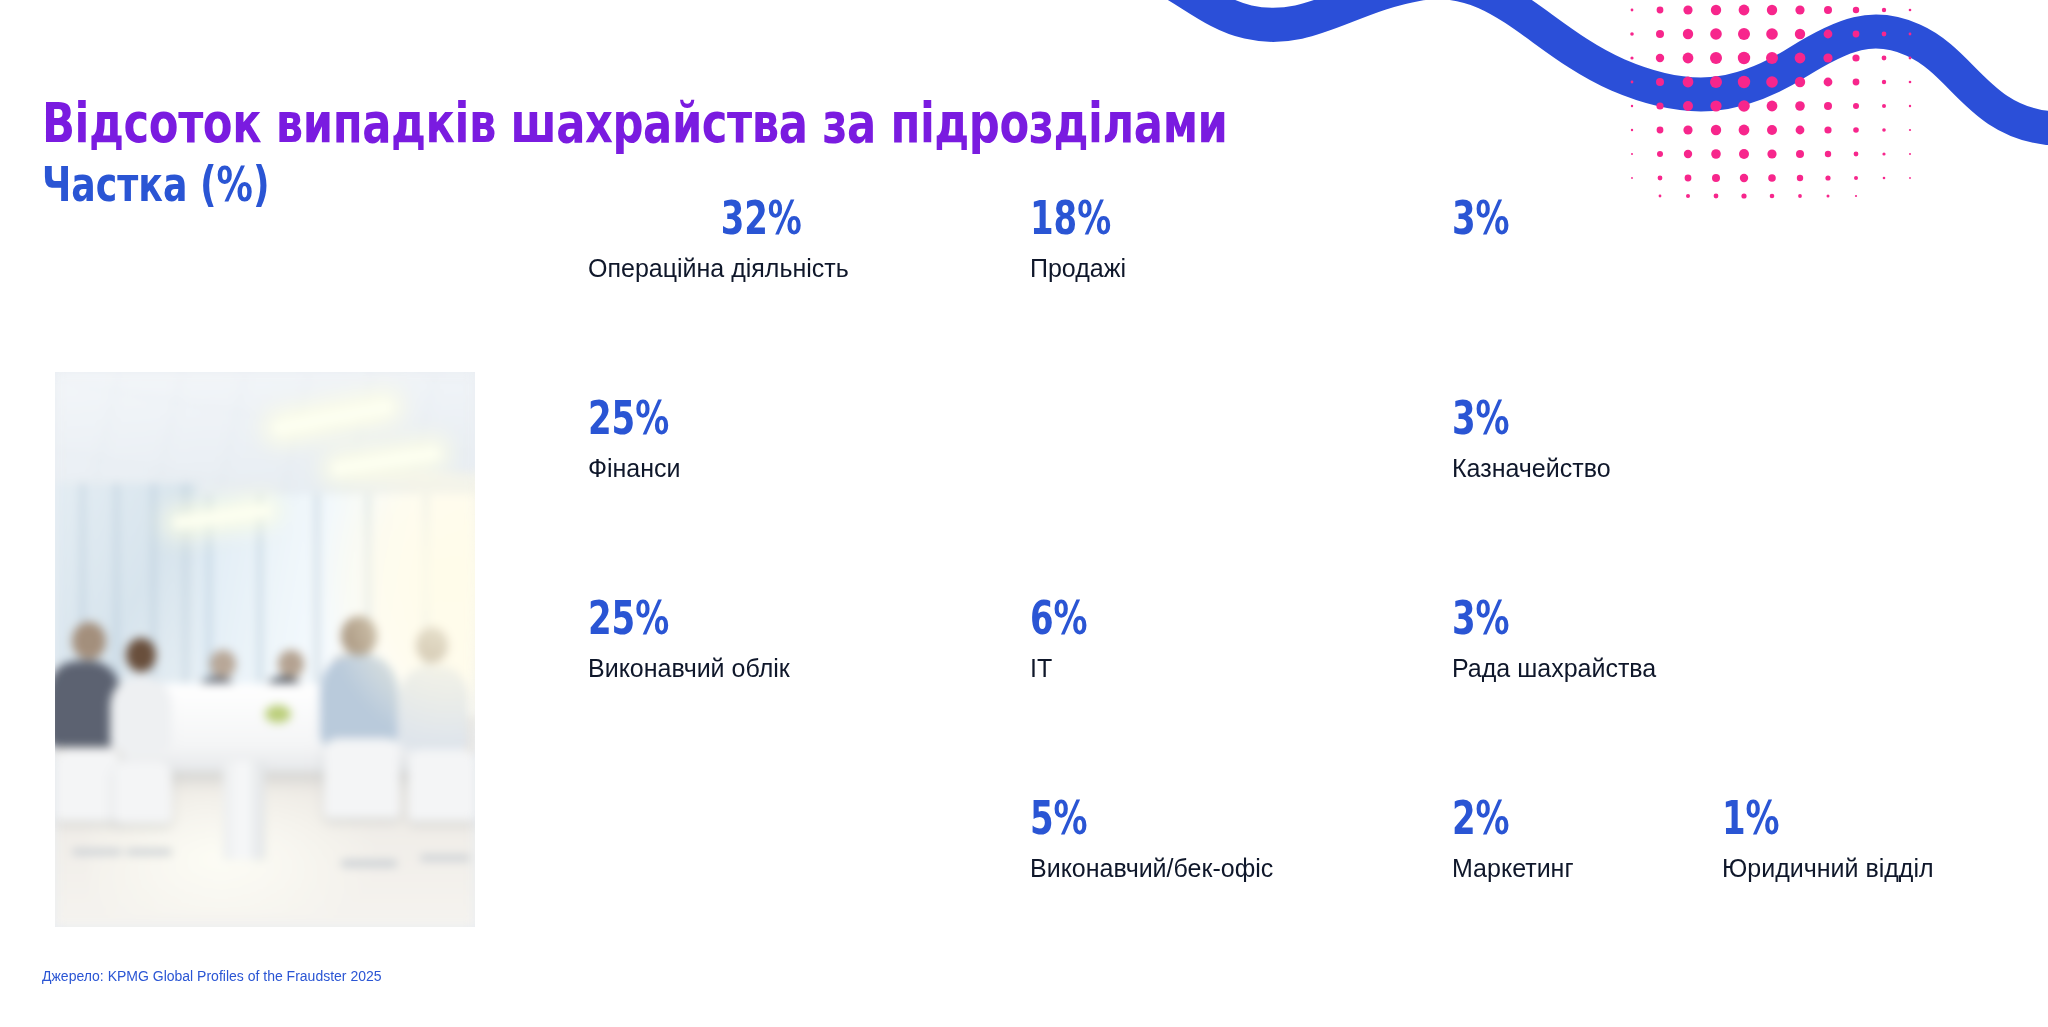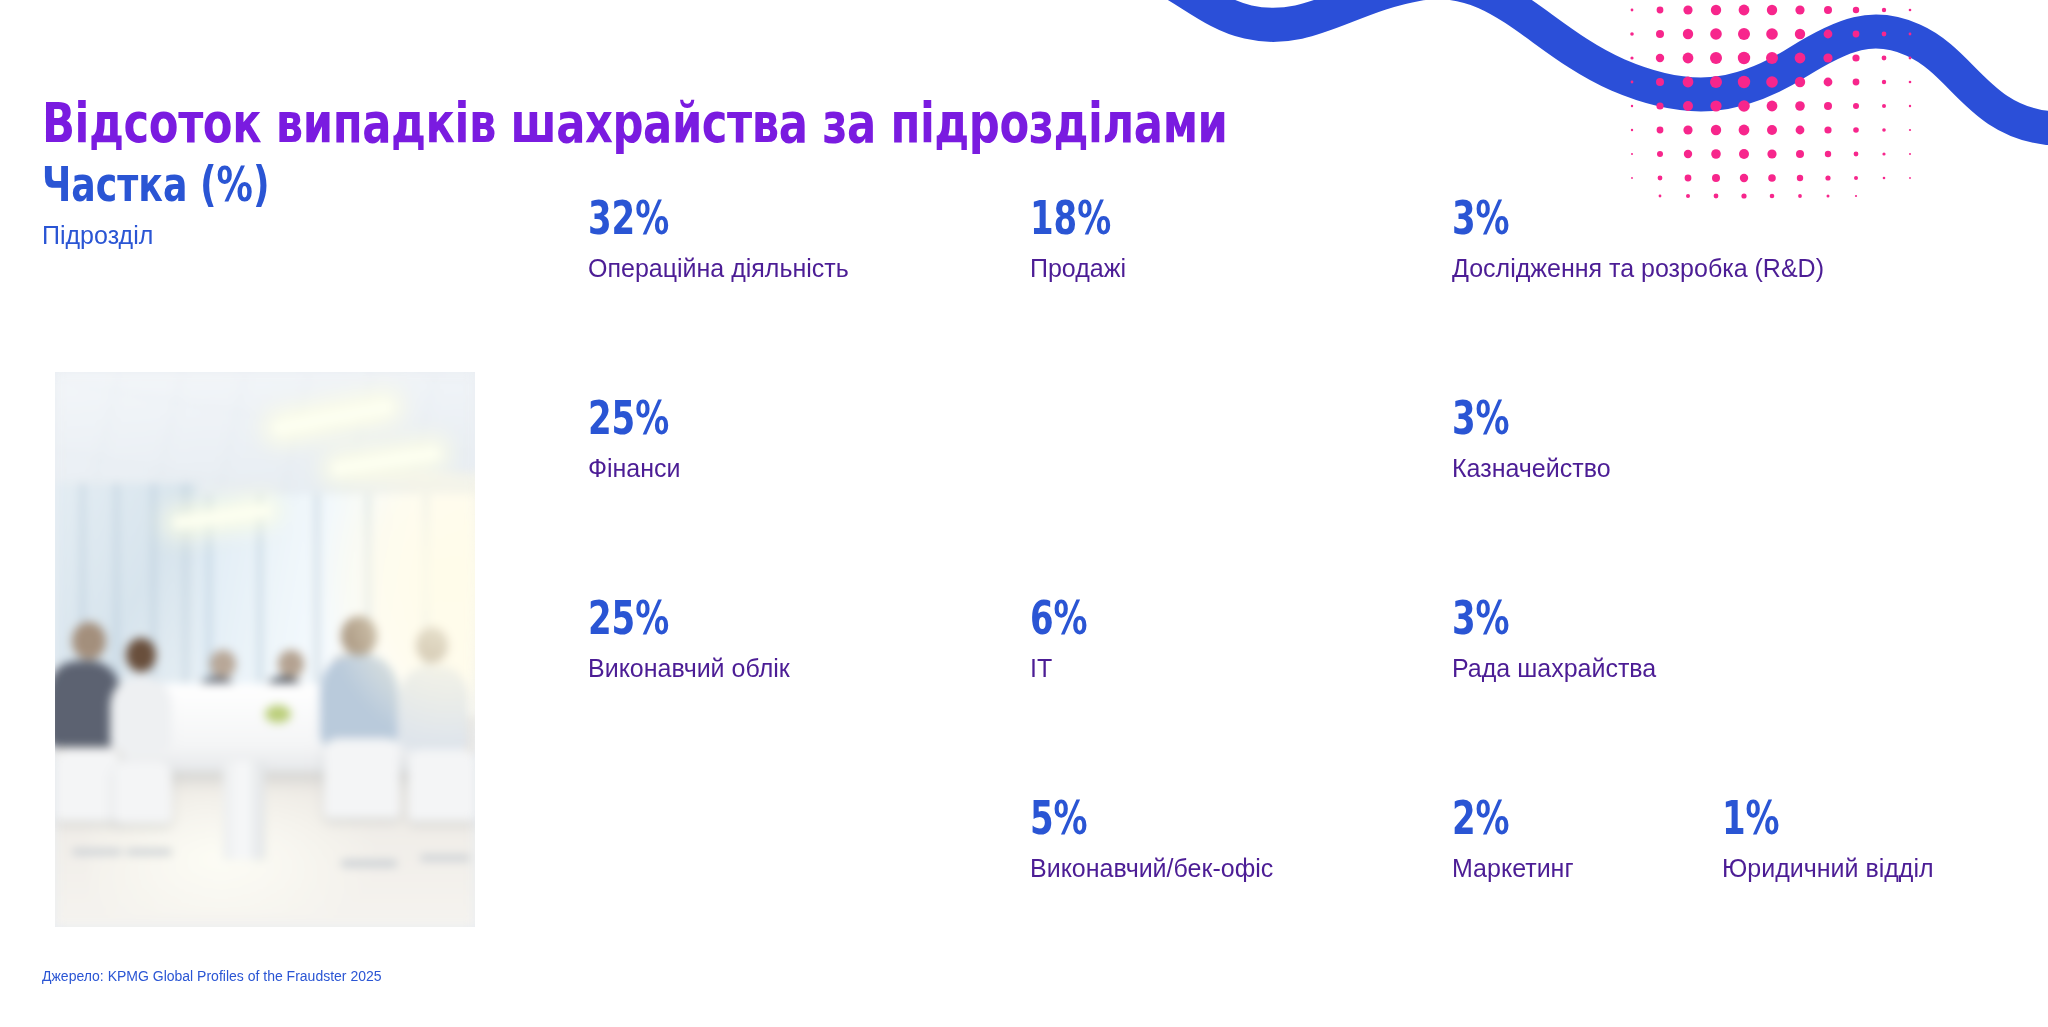--- a/index.html
+++ b/index.html
@@ -109,21 +109,21 @@
     font-family:"DejaVu Sans Condensed","Liberation Sans Narrow","Liberation Sans",sans-serif;
     font-weight:bold;
     font-size:46px;
     transform:scaleX(0.82);
     transform-origin:left center;
     line-height:1.0;
     white-space:nowrap;
     margin-bottom:10px;
   }
   .dept{
-    color:#4c1d95;
+    color:#0f172a;
     font-size:25px;
     line-height:1.15;
     white-space:nowrap;
     margin-top:13px;
   }
 
   
   #source{
     position:absolute;left:42px;top:968px;
     color:#2A55D4;font-size:14px;white-space:nowrap;
@@ -235,21 +235,20 @@
         <circle cx="210" cy="196" r="1.5"></circle>
         <circle cx="238" cy="196" r="1.1"></circle>
     </g>
   </svg>
 </div>
 
 <h1 id="title">Відсоток випадків шахрайства за підрозділами</h1>
 
 <div id="left-panel">
   <div id="share-heading">Частка (%)</div>
-  <div id="dept-label">Підрозділ</div>
 </div>
 
 <div id="photo">
   <div class="scene">
     <div class="ceiling"></div>
     <div class="ceil-grid"></div>
     <div class="windows">
       <div class="mullion" style="left:6%"></div>
       <div class="mullion" style="left:24%"></div>
       <div class="mullion" style="left:44%"></div>
@@ -296,31 +295,30 @@
     <div class="chair-base" style="left:68%;top:88%;width:56px;height:7px;"></div>
     <div class="chair" style="left:84%;top:68%;width:68px;height:72px;"></div>
     <div class="chair-base" style="left:87%;top:87%;width:50px;height:6px;"></div>
 
     <div class="sunflare"></div>
   </div>
 </div>
 
 <div id="stats">
 
-  <div class="cell" style="left:588px;top:40px;">
+  <div class="cell" style="left:588px;top:40px;text-align:right;">
     <div class="pct">32%</div>
     <div class="dept">Операційна діяльність</div>
   </div>
   <div class="cell" style="left:1030px;top:40px;">
     <div class="pct">18%</div>
     <div class="dept">Продажі</div>
   </div>
   <div class="cell" style="left:1452px;top:40px;">
     <div class="pct">3%</div>
-    <div class="dept">Дослідження та розробка (R&amp;D)</div>
   </div>
 
   <div class="cell" style="left:588px;top:240px;">
     <div class="pct">25%</div>
     <div class="dept">Фінанси</div>
   </div>
   <div class="cell" style="left:1452px;top:240px;">
     <div class="pct">3%</div>
     <div class="dept">Казначейство</div>
   </div>

